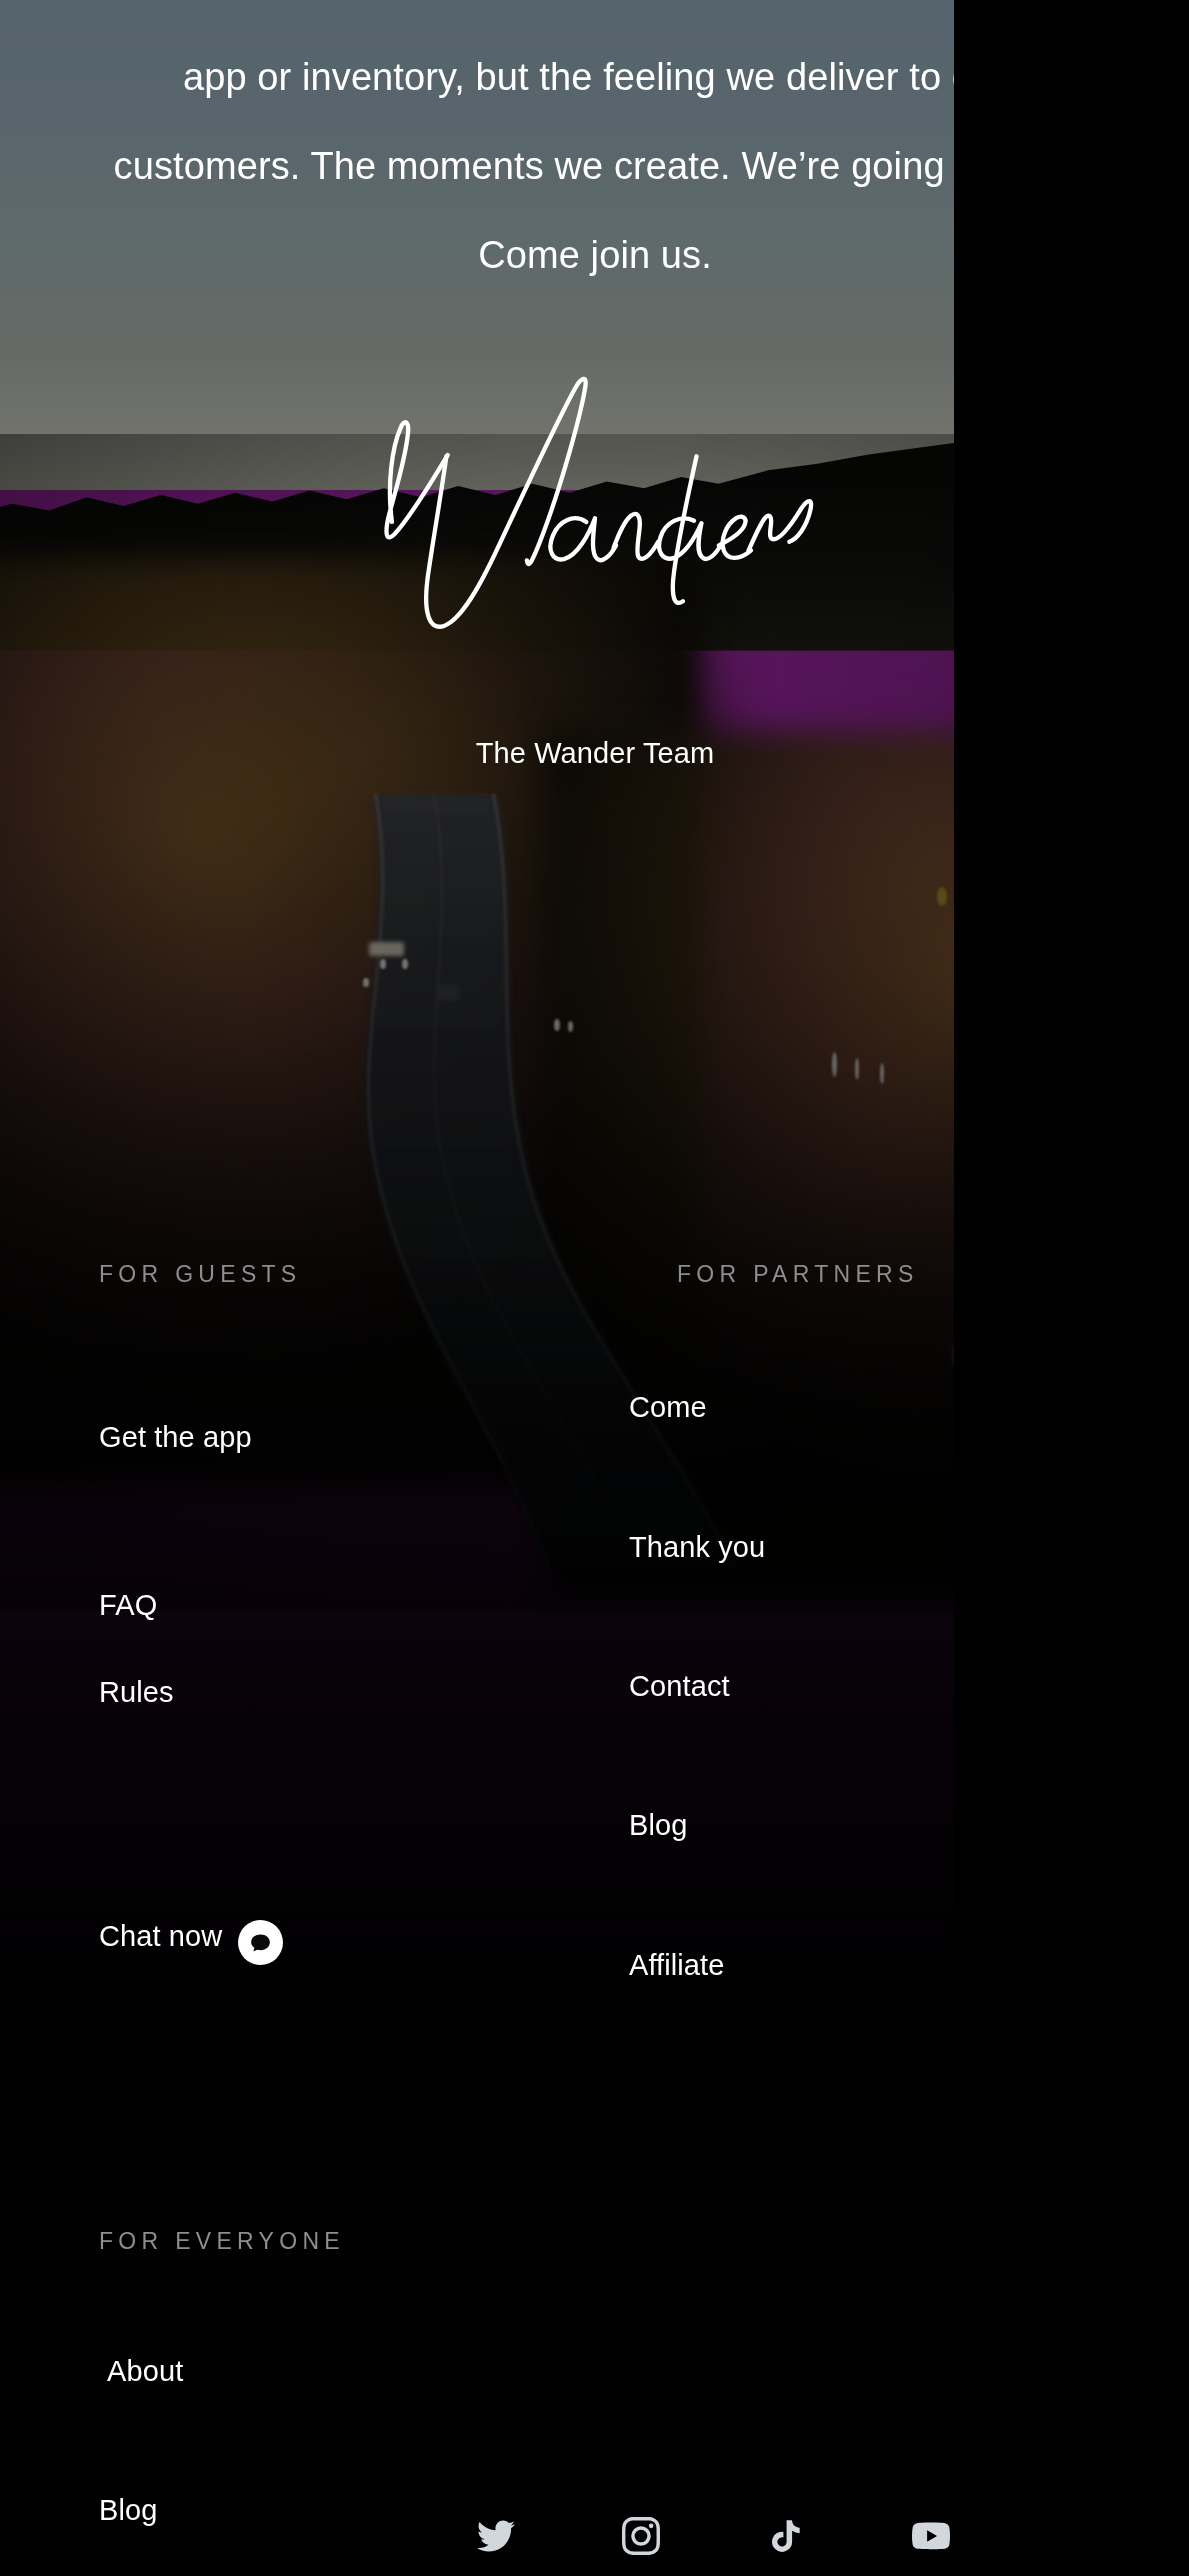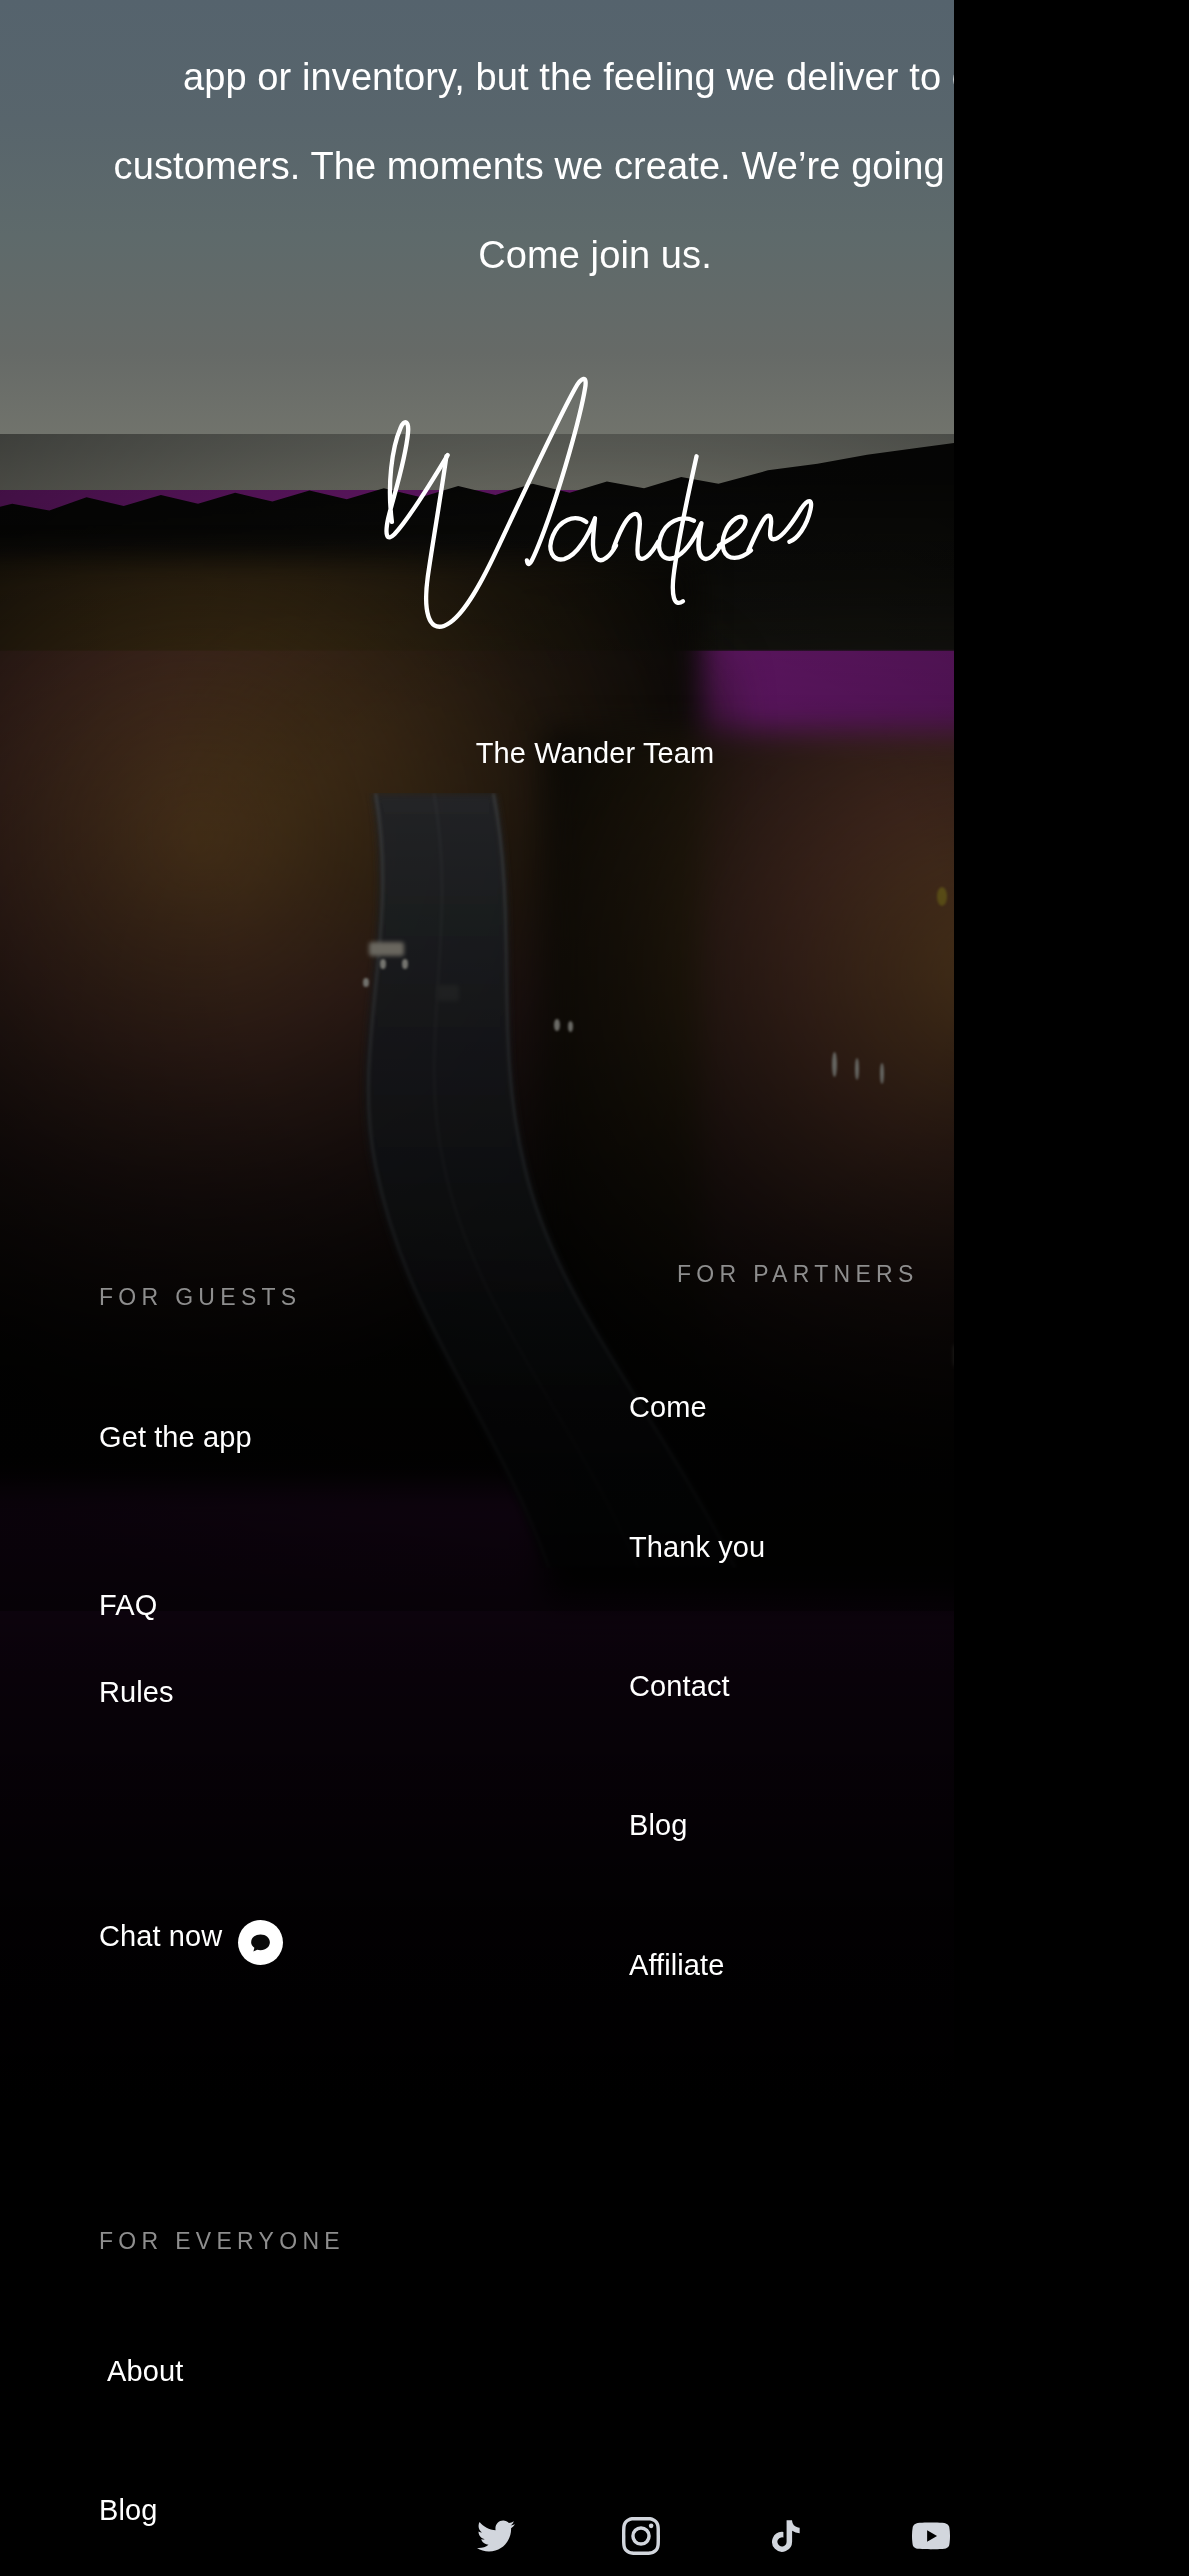--- a/index.html
+++ b/index.html
@@ -325,21 +325,21 @@
 
           <path d="M688 314 C 698 292, 708 268, 716 260 C 722 254, 726 260, 724 274
                    C 722 288, 722 296, 728 296 C 740 296, 756 274, 772 248
                    C 784 230, 792 230, 788 248 C 782 276, 766 296, 754 300" stroke-width="7"></path>
         </g>
       </svg>
     </div>
 
     <div class="team-name">The Wander Team</div>
 
-    <div class="col-head" style="left:99px; top:1261px;margin-top:23px;">FOR GUESTS</div>
+    <div class="col-head" style="left:99px; top:1261px;">FOR GUESTS</div>
 
     <a class="flink" style="left:99px; top:1421px;">Get the app</a>
 
     <a class="flink" style="left:99px; top:1589px;">FAQ</a>
 
     <a class="flink" style="left:99px; top:1676px;">Rules</a>
 
     <div class="flink-row" style="left:99px; top:1920px;">
       <span class="flink">Chat now</span>
       <span class="chat-badge">

